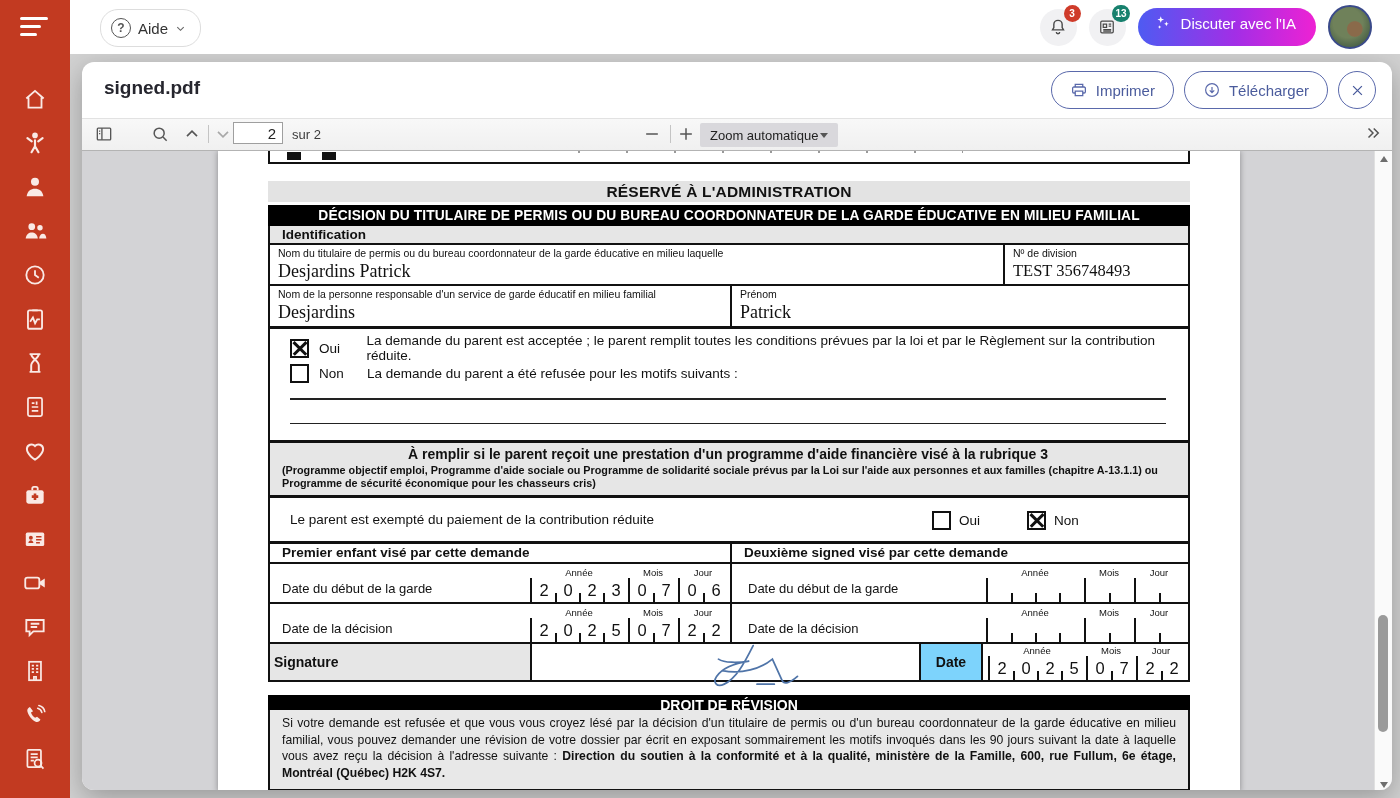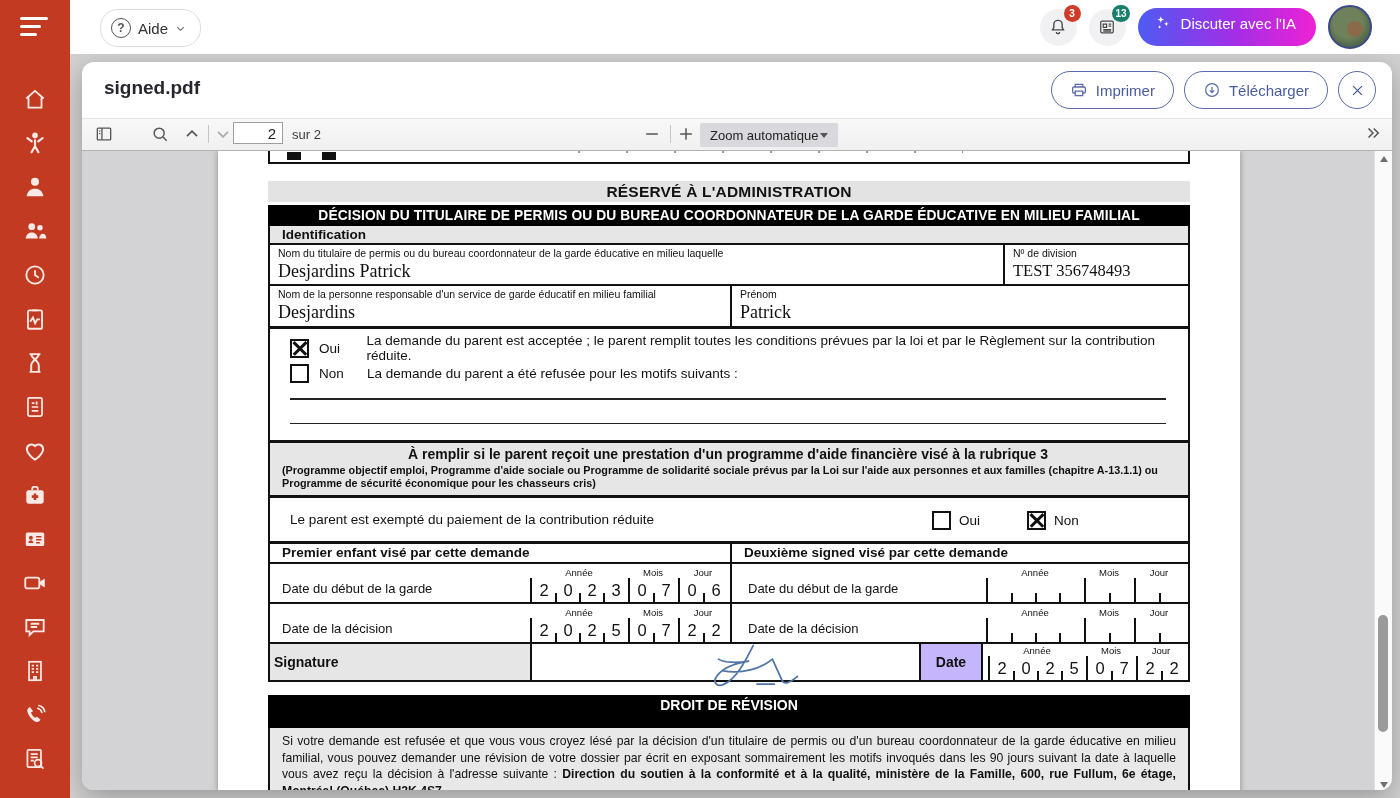--- a/index.html
+++ b/index.html
@@ -141,25 +141,25 @@
   .dcells{display:flex;height:24px;}
   .dgroup{display:flex;border-left:2px solid #111;}
   .dc{width:24px;text-align:center;font-size:16.5px;line-height:25px;position:relative;}
   .dc+.dc::before{content:"";position:absolute;left:-1px;bottom:0;width:1.6px;height:9px;background:#111;}
 
   .sig-row{display:flex;height:36px;}
   .sig-label{width:262px;background:#e6e6e6;border-right:2px solid #111;font-weight:bold;font-size:14px;
      line-height:36px;padding-left:4px;box-sizing:border-box;}
   .sig-area{flex:1;position:relative;}
   .sig-area svg{position:absolute;left:120px;top:-8px;width:210px;height:52px;}
-  .sig-date-label{width:64px;background:#c4b5fd;border-left:2px solid #111;border-right:2px solid #111;
+  .sig-date-label{width:64px;background:#7dd3fc;border-left:2px solid #111;border-right:2px solid #111;
      font-weight:bold;font-size:14px;line-height:36px;text-align:center;box-sizing:border-box;}
   .sig-grid-wrap{width:205px;display:flex;align-items:flex-end;justify-content:flex-end;padding-right:2px;box-sizing:border-box;}
 
-  .droit-bar{margin-top:13px;height:33px;background:#000;color:#fff;font-weight:bold;font-size:14px;
+  .droit-bar{margin-top:13px;height:15px;background:#000;color:#fff;font-weight:bold;font-size:14px;
      text-align:center;line-height:21px;}
   .revision-box{border:2.5px solid #111;border-top:none;background:#e8e8e8;padding:5px 12px 8px;
      font-size:12.2px;line-height:16.5px;text-align:justify;}
   .revision-box b{font-weight:bold;}
 </style>
 </head>
 <body>
 
 <nav class="sidebar">
   <div class="hamburger">

